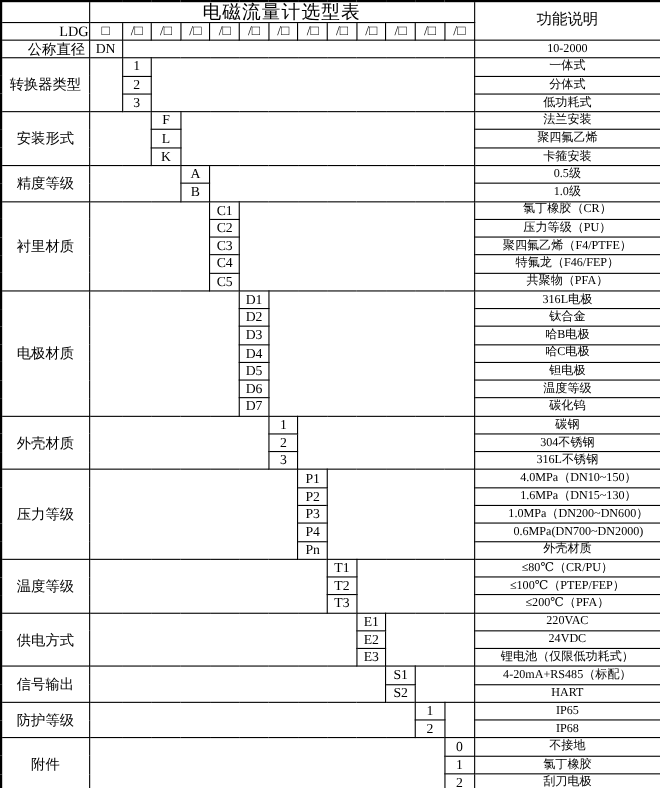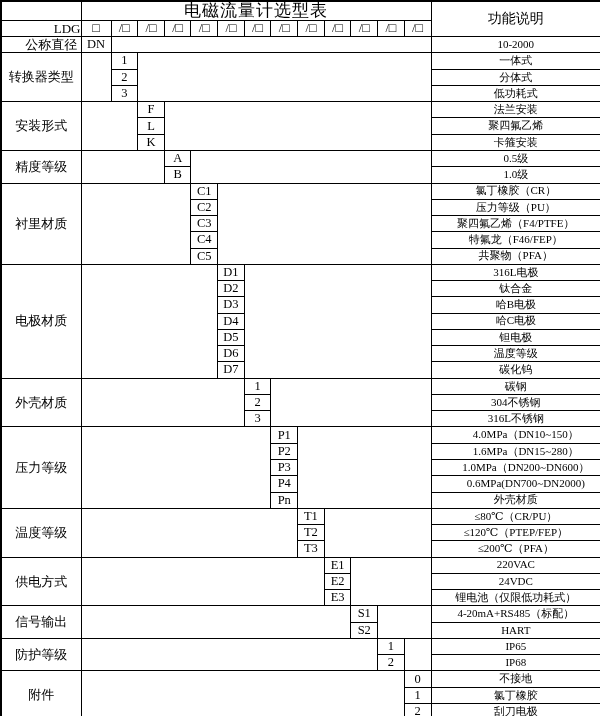--- a/index.html
+++ b/index.html
@@ -197,21 +197,21 @@
       </tr>
       <tr>
         <td class="label" rowspan="5">压力等级</td>
         <td class="spacer" rowspan="5" colspan="7"></td>
         <td class="code">P1</td>
         <td class="spacer" rowspan="5" colspan="5"></td>
         <td class="desc left">4.0MPa（DN10~150）</td>
       </tr>
       <tr>
         <td class="code">P2</td>
-        <td class="desc left">1.6MPa（DN15~280）</td>
+        <td class="desc left">1.6MPa（DN15~130）</td>
       </tr>
       <tr>
         <td class="code">P3</td>
         <td class="desc left">1.0MPa（DN200~DN600）</td>
       </tr>
       <tr>
         <td class="code">P4</td>
         <td class="desc left">0.6MPa(DN700~DN2000)</td>
       </tr>
       <tr>
@@ -220,21 +220,21 @@
       </tr>
       <tr>
         <td class="label" rowspan="3">温度等级</td>
         <td class="spacer" rowspan="3" colspan="8"></td>
         <td class="code">T1</td>
         <td class="spacer" rowspan="3" colspan="4"></td>
         <td class="desc">≤80℃（CR/PU）</td>
       </tr>
       <tr>
         <td class="code">T2</td>
-        <td class="desc">≤120℃（PTEP/FEP）</td>
+        <td class="desc">≤100℃（PTEP/FEP）</td>
       </tr>
       <tr>
         <td class="code">T3</td>
         <td class="desc">≤200℃（PFA）</td>
       </tr>
       <tr>
         <td class="label" rowspan="3">供电方式</td>
         <td class="spacer" rowspan="3" colspan="9"></td>
         <td class="code">E1</td>
         <td class="spacer" rowspan="3" colspan="3"></td>

